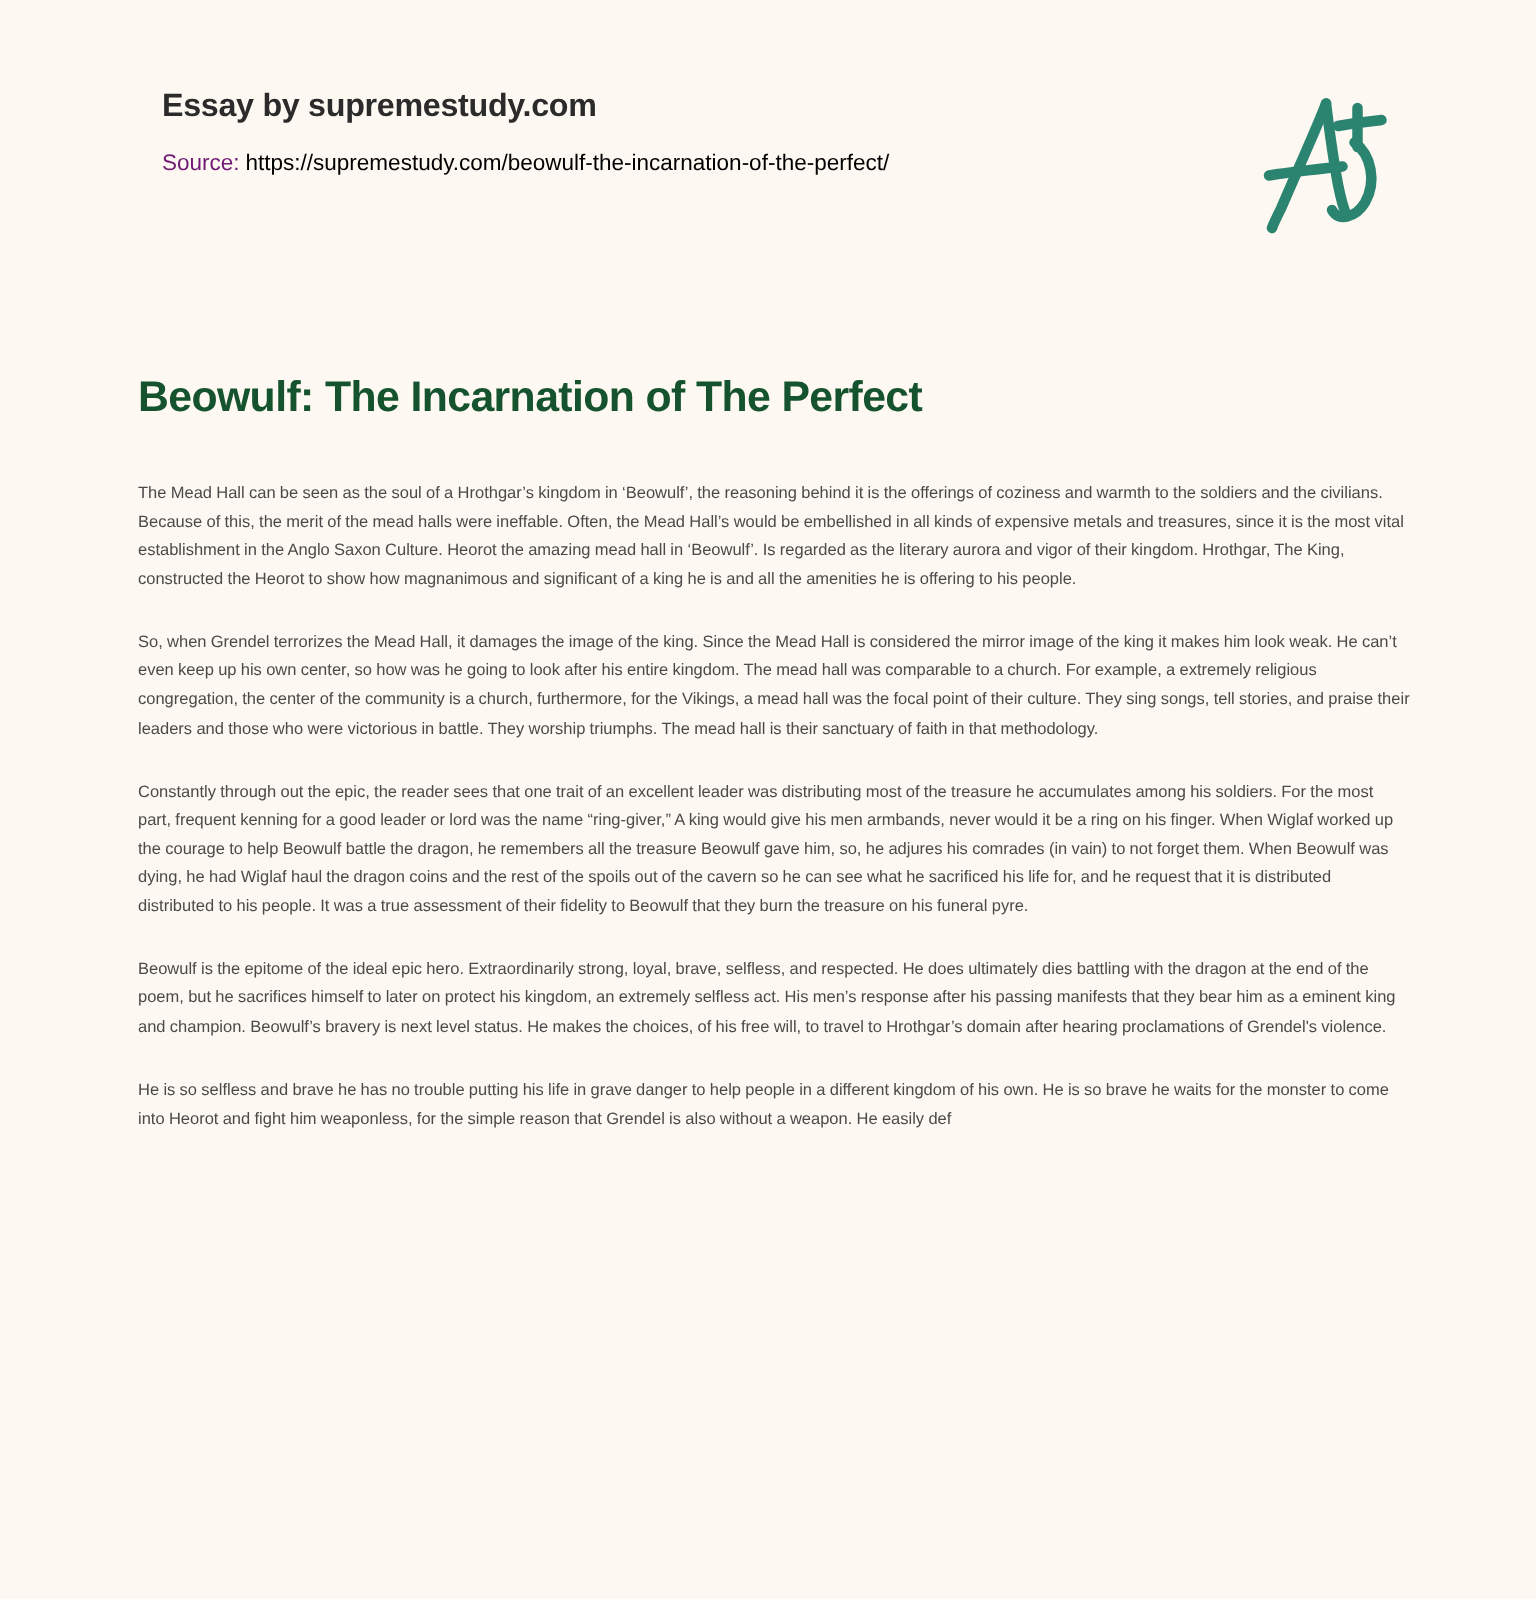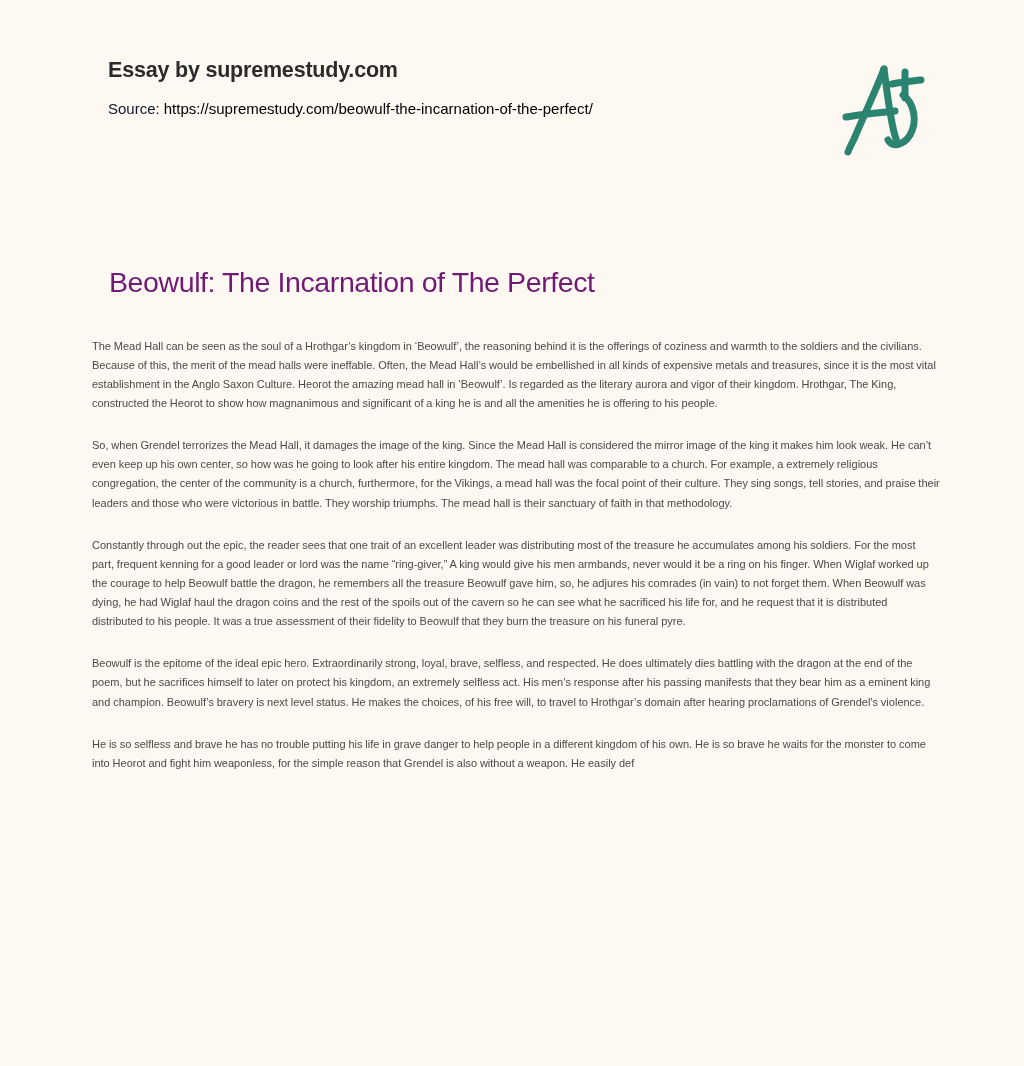--- a/index.html
+++ b/index.html
@@ -41,21 +41,21 @@
   }
   .source-line {
     margin-top: 15px;
     font-family: "Liberation Sans", sans-serif;
     font-size: 15px;
     color: #8a8a8a;
     white-space: nowrap;
     line-height: 1.3;
   }
   .source-label {
-    color: #0f172a;
+    color: #701a75;
   }
   .source-link {
     color: #000000;
     text-decoration: none;
     margin-left: 4px;
   }
 
   
   .logo {
     position: absolute;
@@ -71,26 +71,26 @@
   }
 
   
   .article {
     position: absolute;
     left: 92px;
     top: 248px;
     width: 848px;
   }
   .article-title {
-    margin: 17px;
+    margin: 0;
     font-family: "Liberation Sans", sans-serif;
-    font-weight: normal;
+    font-weight: bold;
     font-size: 28.5px;
     letter-spacing: -0.4px;
-    color: #701a75;
+    color: #14532d;
     line-height: 1.25;
   }
   .article-body {
     margin-top: 36px;
   }
   .article-body p {
     margin: 0 0 23px 0;
     font-family: "Liberation Sans", sans-serif;
     font-size: 11px;
     line-height: 1.74;

